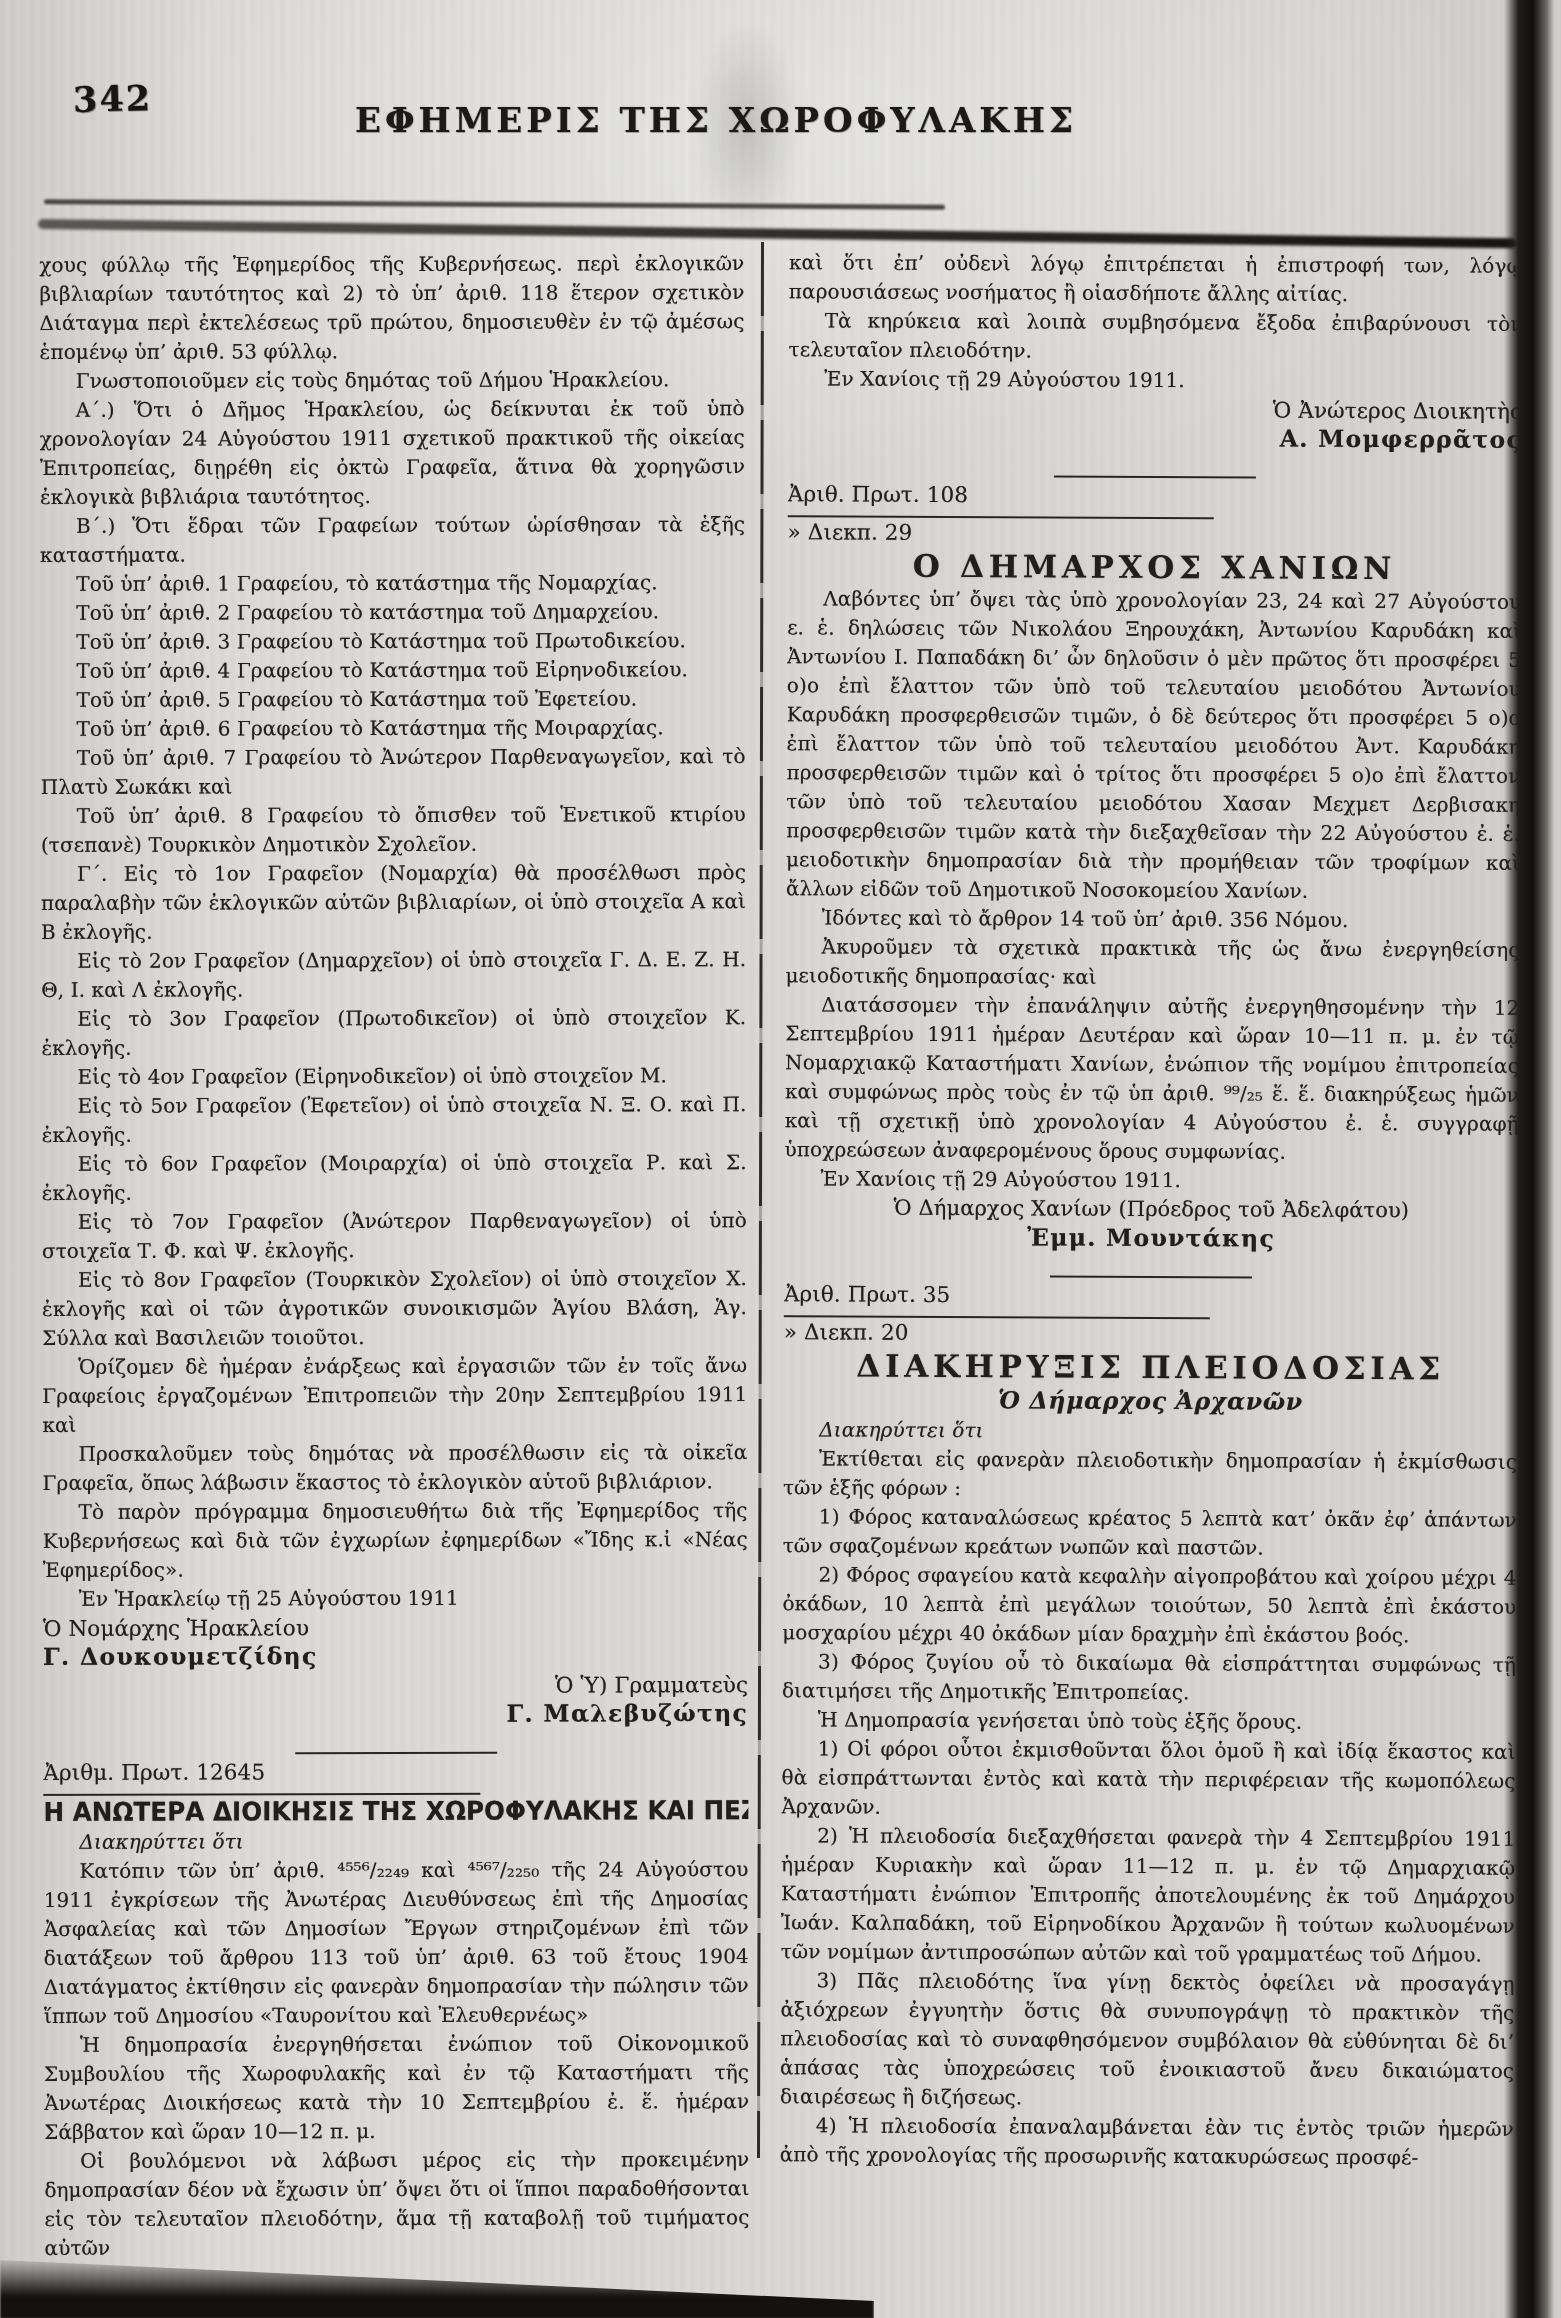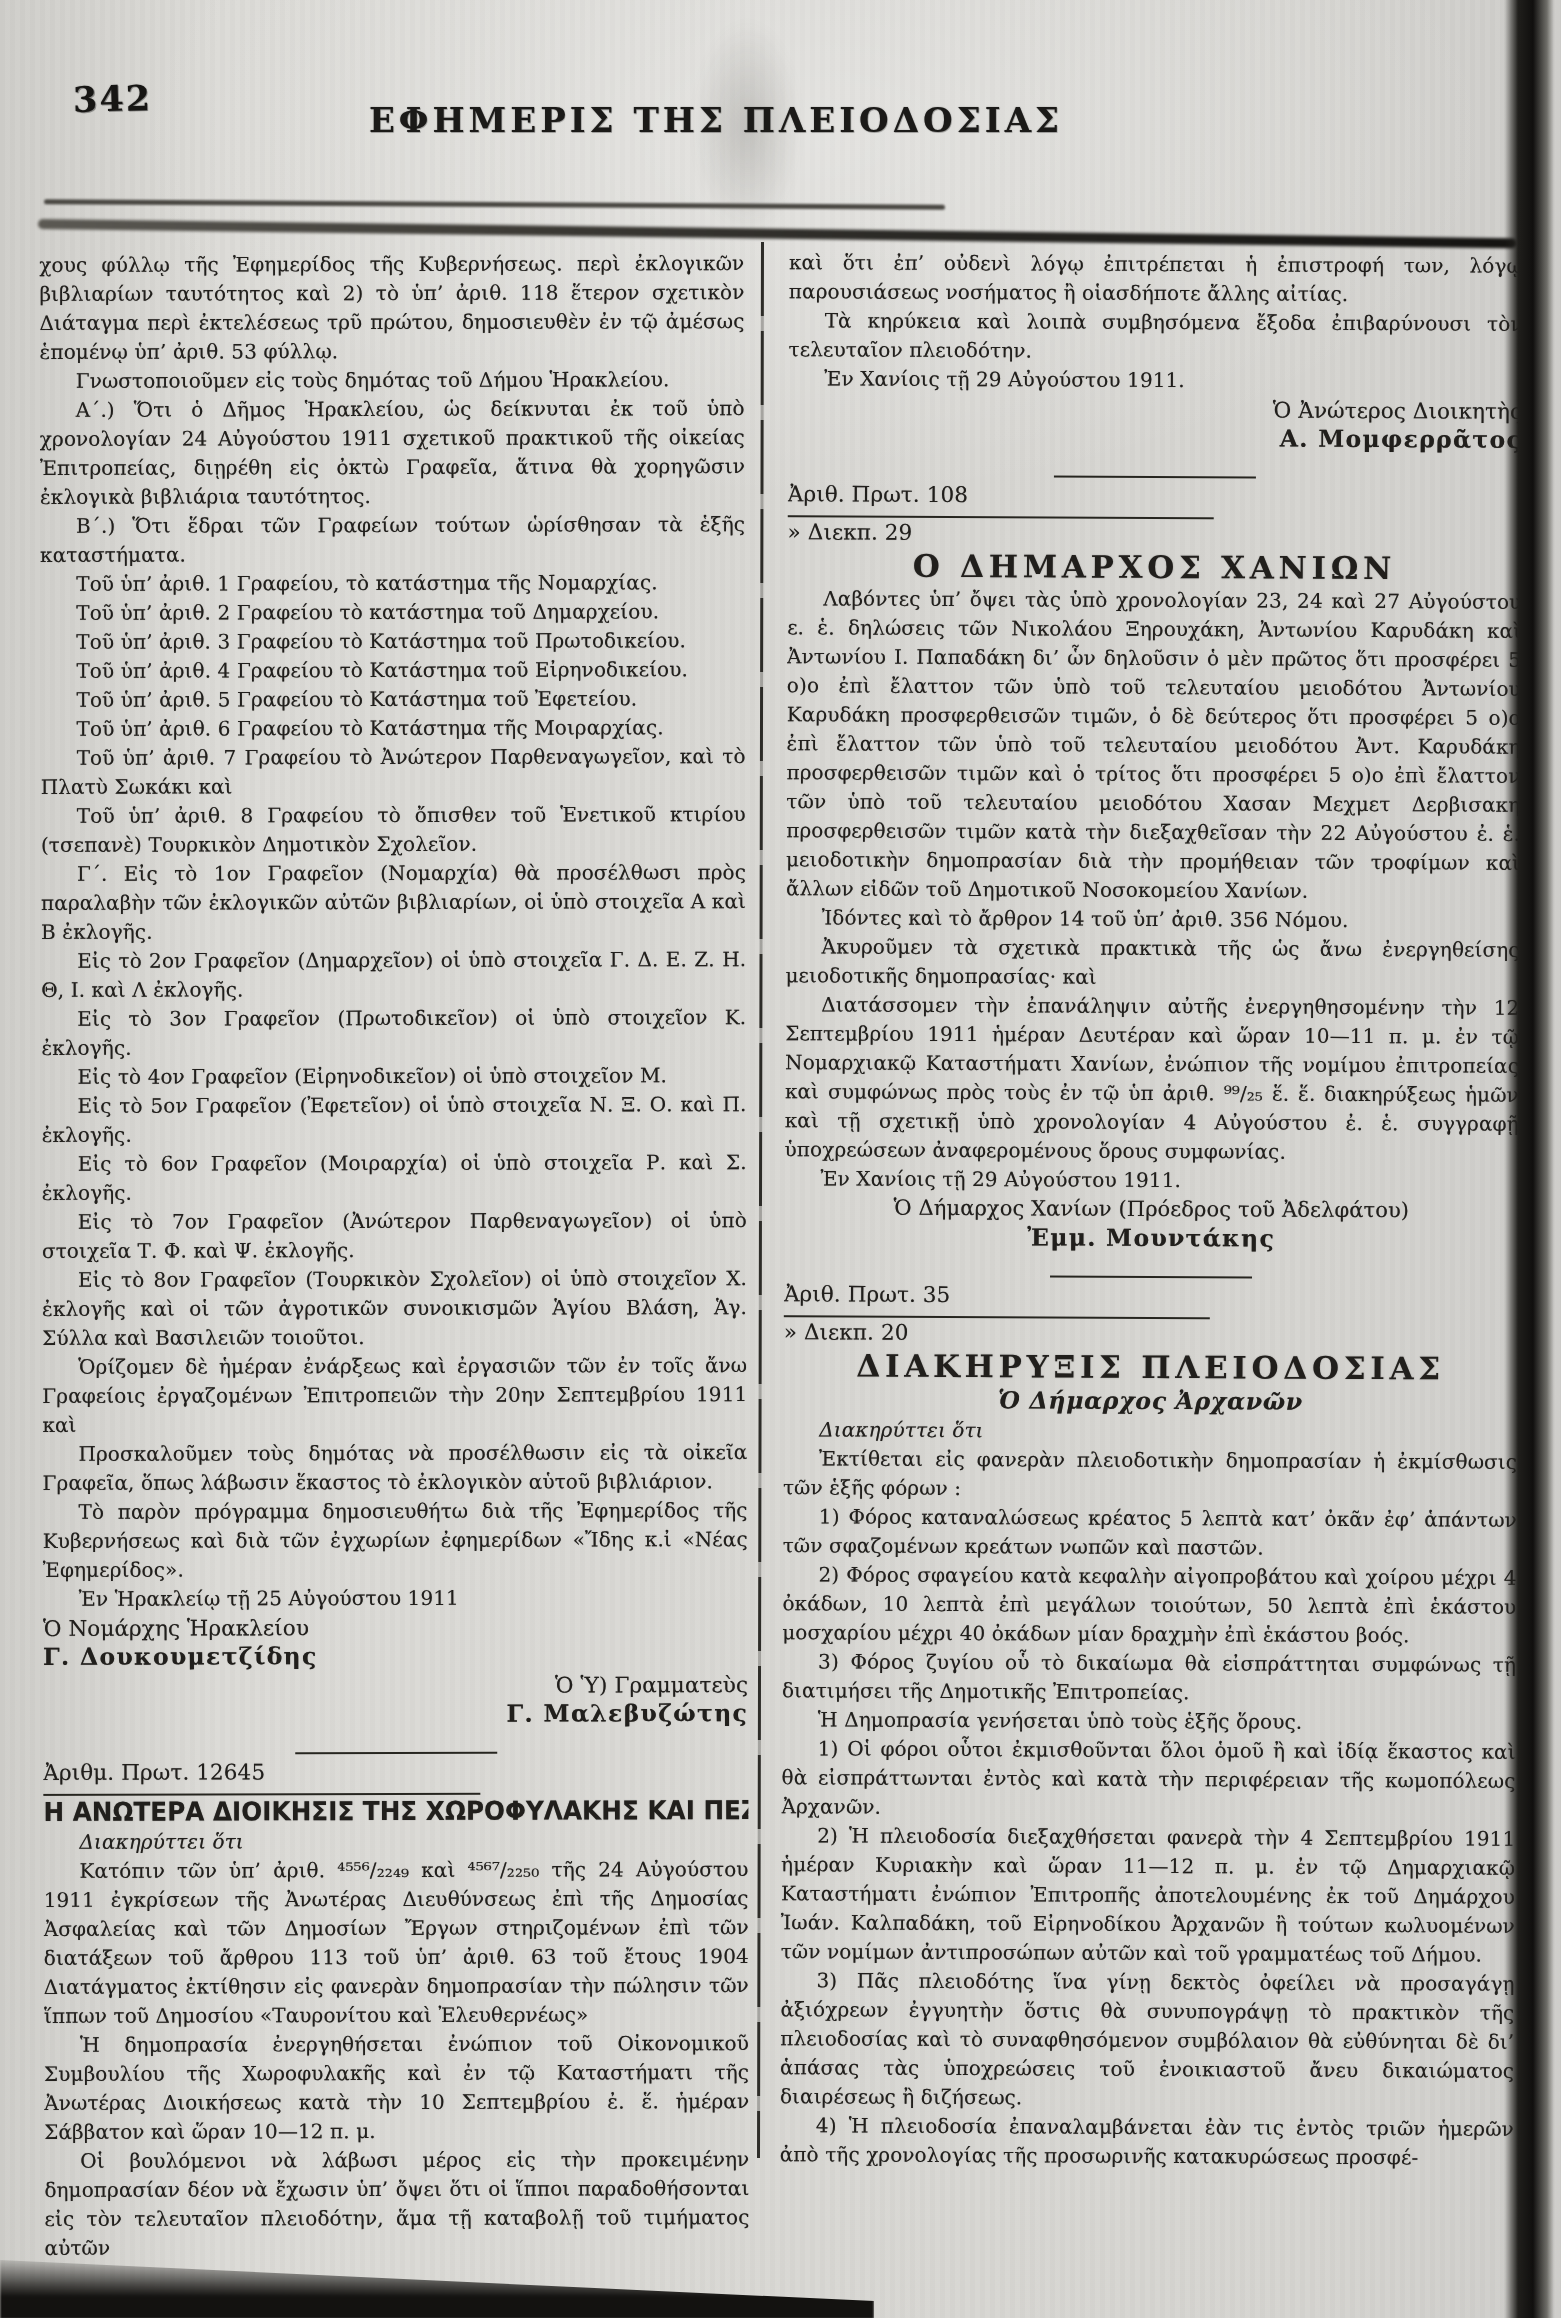--- a/index.html
+++ b/index.html
@@ -89,21 +89,21 @@
   #col-left .proto::after{left:-47px;right:38%;}
   .diekp{margin:9.4px 0 0 50px;text-indent:0;font-size:21.5px;}
 </style>
 </head>
 <body>
 
 <div class="paper">
   <div class="fold-shadow"></div>
 
   <div class="page-number">342</div>
-  <div class="masthead">ΕΦΗΜΕΡΙΣ ΤΗΣ ΠΛΕΙΟΔΟΣΙΑΣ</div>
+  <div class="masthead">ΕΦΗΜΕΡΙΣ ΤΗΣ ΧΩΡΟΦΥΛΑΚΗΣ</div>
 
   <div class="header-rule-thin"></div>
   <div class="header-rule-thick"></div>
 
   <div class="column-divider"></div>
 
   <div class="col" id="col-left">
       <p class="blk">χους φύλλῳ τῆς Ἐφημερίδος τῆς Κυβερνήσεως. περὶ ἐκλογικῶν βιβλιαρίων ταυτότητος καὶ 2) τὸ ὑπ’ ἀριθ. 118 ἕτερον σχετικὸν Διάταγμα περὶ ἐκτελέσεως τρῦ πρώτου, δημοσιευθὲν ἐν τῷ ἀμέσως ἑπομένῳ ὑπ’ ἀριθ. 53 φύλλῳ.</p>
       <p class="blk ind">Γνωστοποιοῦμεν εἰς τοὺς δημότας τοῦ Δήμου Ἡρακλείου.</p>
       <p class="blk ind">Α΄.) Ὅτι ὁ Δῆμος Ἡρακλείου, ὡς δείκνυται ἐκ τοῦ ὑπὸ χρονολογίαν 24 Αὐγούστου 1911 σχετικοῦ πρακτικοῦ τῆς οἰκείας Ἐπιτροπείας, διῃρέθη εἰς ὀκτὼ Γραφεῖα, ἅτινα θὰ χορηγῶσιν ἐκλογικὰ βιβλιάρια ταυτότητος.</p>

